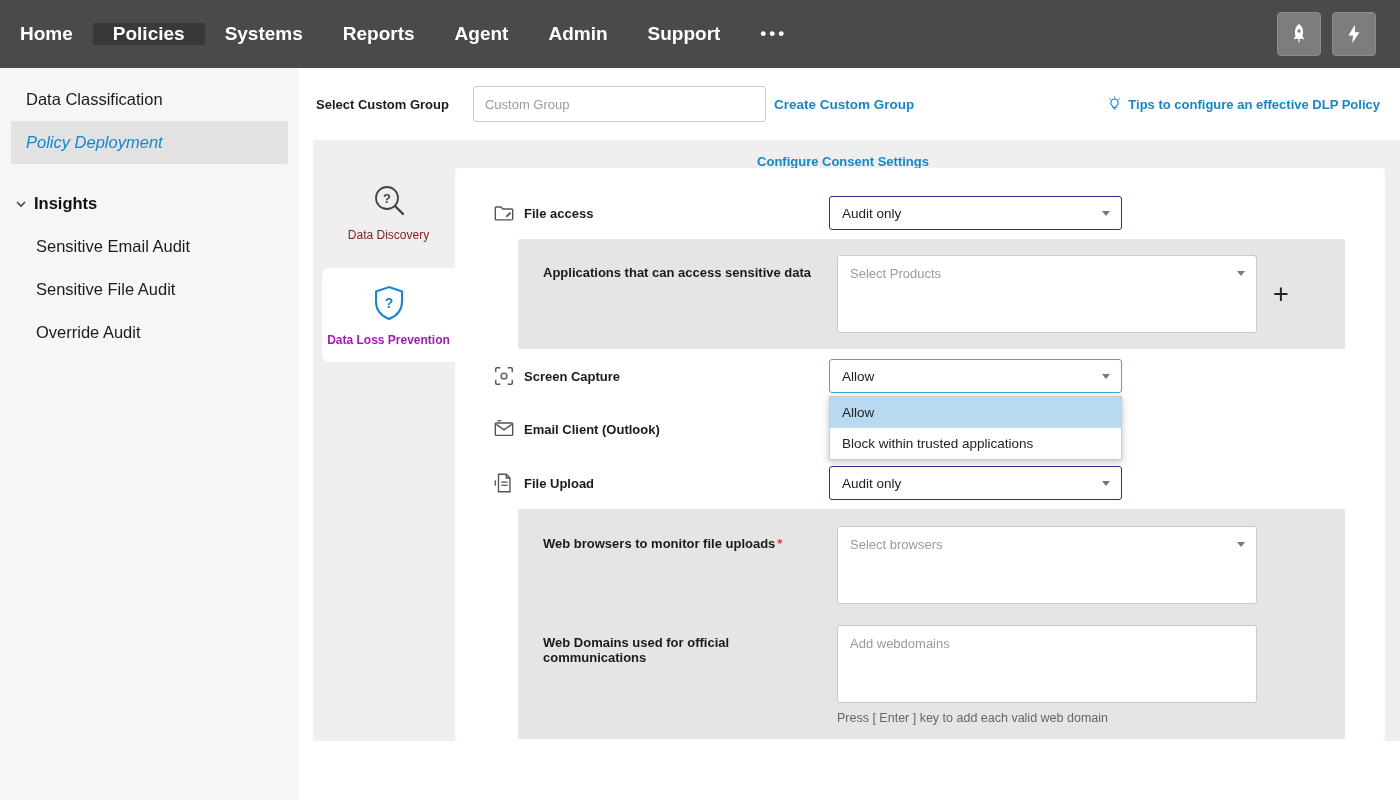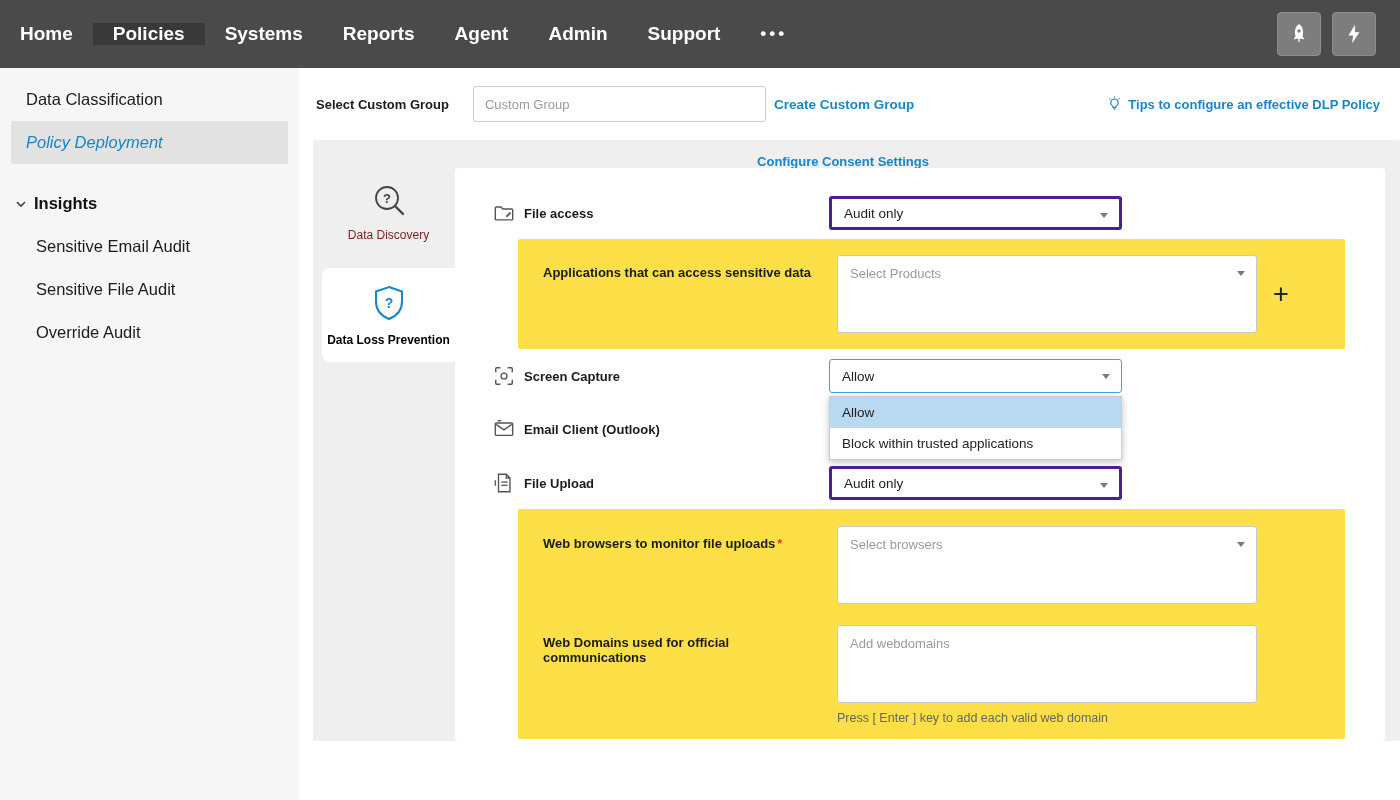--- a/index.html
+++ b/index.html
@@ -40,44 +40,44 @@
   
   .panel { margin-left:14px; height:601px; background:#efefef; position:relative; border-radius:2px; }
   .panel-head { height:28px; display:flex; justify-content:center; align-items:center; padding:14px 27px 0 0; }
   .panel-body { display:flex; padding-left:9px; height:573px; }
 
   
   .vtabs { width:133px; flex-shrink:0; }
   .vtab { text-align:center; padding:13px 4px 10px; cursor:pointer; }
   .vtab .vtab-label { font-size:12px; color:#7f1d1d; margin-top:7px; line-height:1.3; }
   .vtab.active { background:#fff; border-radius:8px 0 0 8px; margin-top:14px; padding:16px 4px 14px; }
-  .vtab.active .vtab-label { font-weight:bold; color:#000000; }
+  .vtab.active .vtab-label { font-weight:bold; color:#a21caf; }
 
   
   .content { flex:1; background:#fff; margin-right:15px; border-radius:4px; overflow:hidden; position:relative; }
 
   .frow { display:flex; align-items:center; height:36px; padding-left:38px; }
   .frow .ficon { width:22px; height:22px; margin-right:9px; flex-shrink:0; display:flex; align-items:center; }
   .frow .flabel { width:305px; font-size:13px; font-weight:bold; color:#1b1b1b; }
   .mt27 { margin-top:27px; } .mt18 { margin-top:18px; } .mt9 { margin-top:9px; } .mt17 { margin-top:17px; }
 
-  .select { width:293px; height:34px; background:#fff; border:3px solid #4c1d95; border-radius:3px;
+  .select { width:293px; height:34px; background:#fff; border:1px solid #4c1d95; border-radius:3px;
     display:flex; align-items:center; padding:0 12px; font-size:13.5px; color:#222;
     position:relative; cursor:pointer; }
   .select.open { border:1px solid #4b9fd6; }
   .caret { width:0; height:0; border-left:4.5px solid transparent; border-right:4.5px solid transparent;
     border-top:5.5px solid #7a7a7a; position:absolute; right:11px; top:14px; }
 
   .dd-wrap { position:relative; }
   .dd-menu { position:absolute; top:37px; left:0; width:293px; background:#fff; border:1px solid #ccc;
     box-shadow:0 2px 7px rgba(0,0,0,.25); z-index:20; }
   .dd-option { height:31px; display:flex; align-items:center; padding:0 12px; font-size:13.5px; color:#222; cursor:pointer; }
   .dd-option.selected { background:#b9d9f1; }
 
-  .subpanel { margin-left:63px; margin-right:40px; background:#fde047; border-radius:2px; }
+  .subpanel { margin-left:63px; margin-right:40px; background:#e5e5e5; border-radius:2px; }
   .subpanel-1 { margin-top:8px; padding:16px 0 16px 25px; }
   .subpanel-2 { margin-top:8px; padding:17px 0 14px 25px; }
   .subrow { display:flex; }
   .subrow + .subrow { margin-top:21px; }
   .flabel2 { width:294px; font-size:13px; font-weight:bold; color:#1b1b1b; padding-top:10px; padding-right:24px; }
   .req { color:#e23b3b; margin-left:2px; }
   .bigbox { width:420px; height:78px; background:#fff; border:1px solid #c9c9c9; border-radius:3px;
     position:relative; padding:10px 12px; font-size:13px; color:#9a9a9a; cursor:pointer; }
   .bigbox .caret { top:15px; }
   textarea.bigbox { resize:none; outline:none; font-family:"Liberation Sans",sans-serif; color:#333; cursor:text; }

